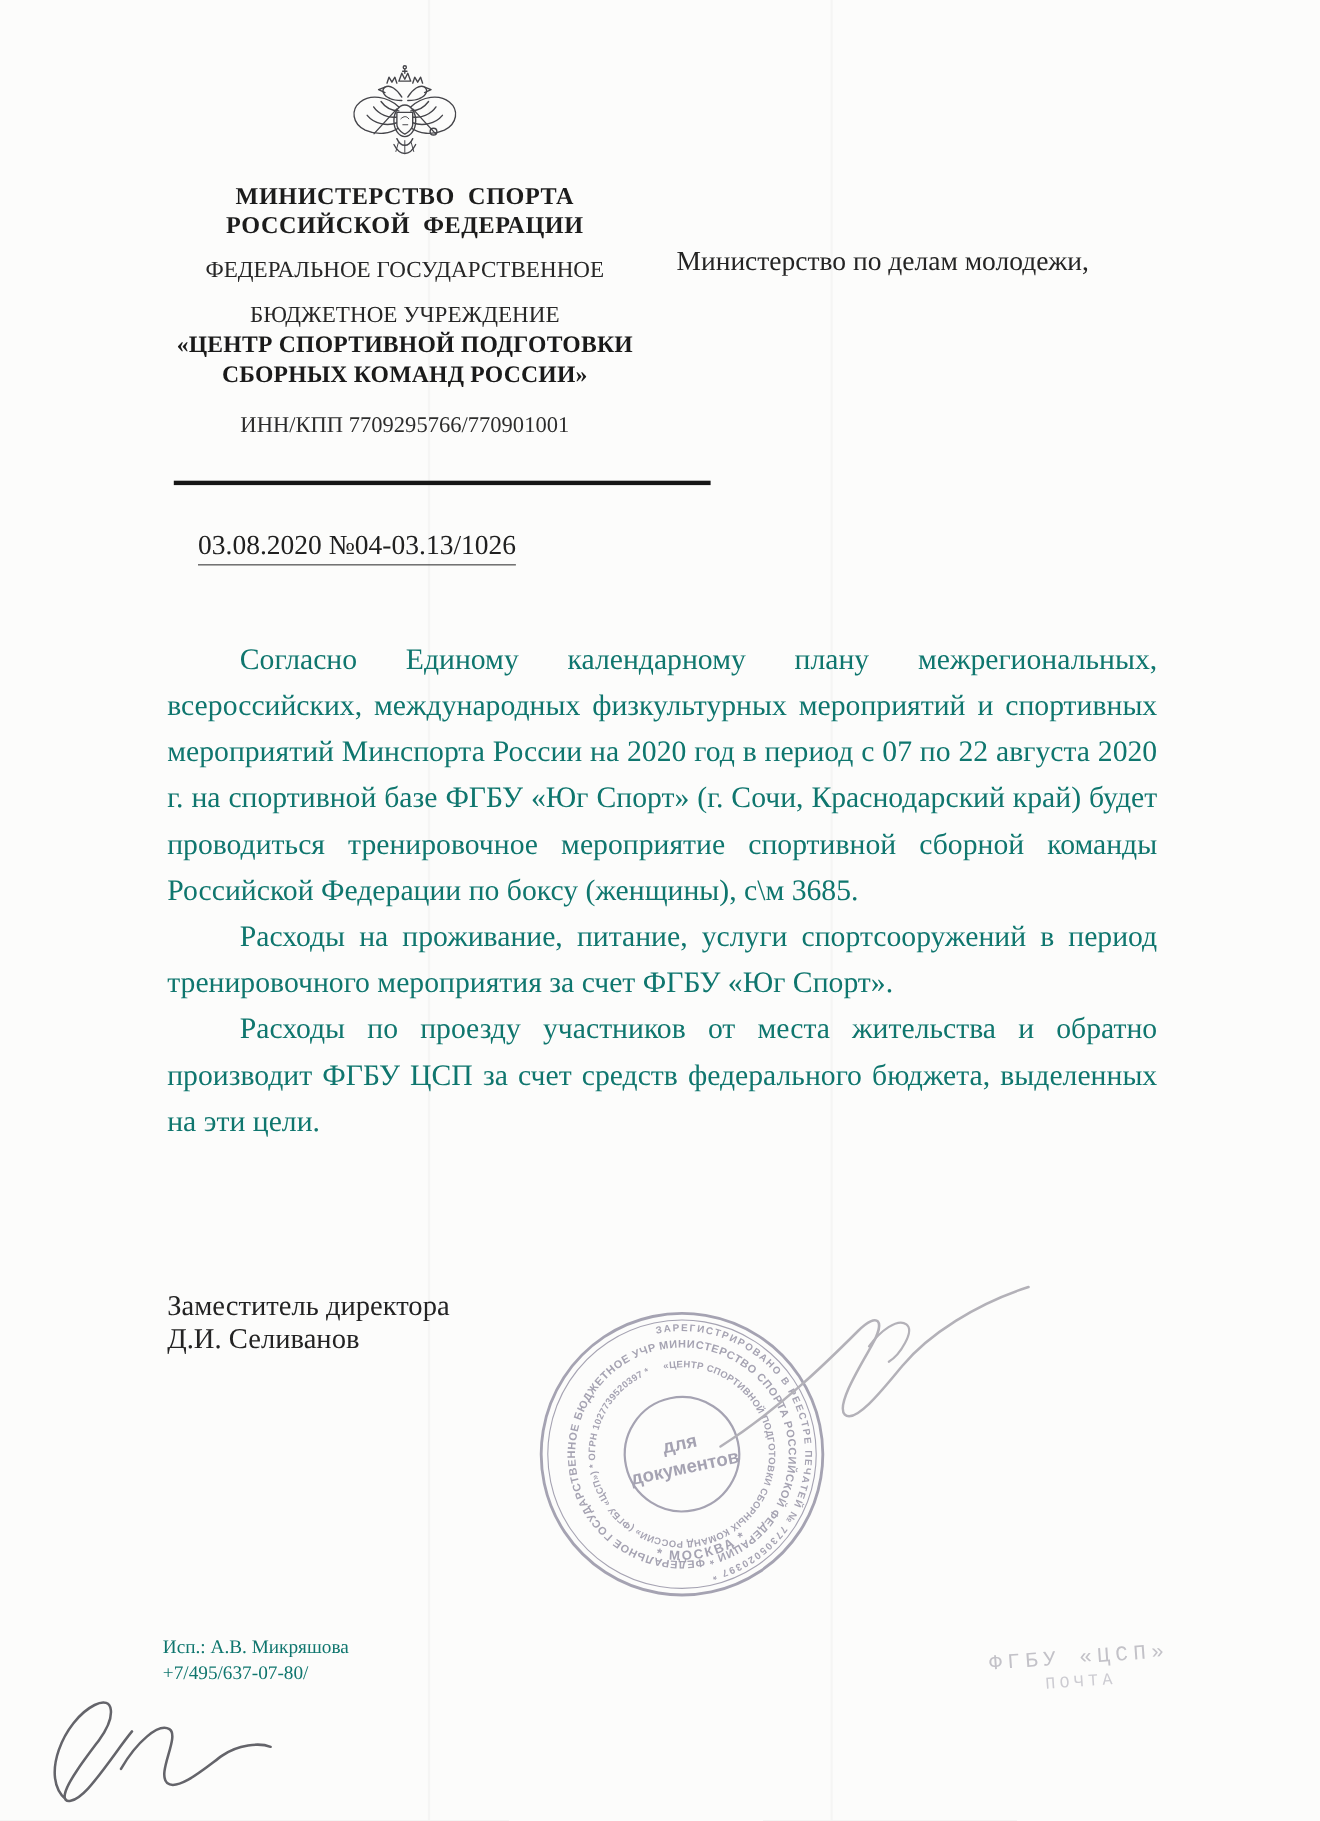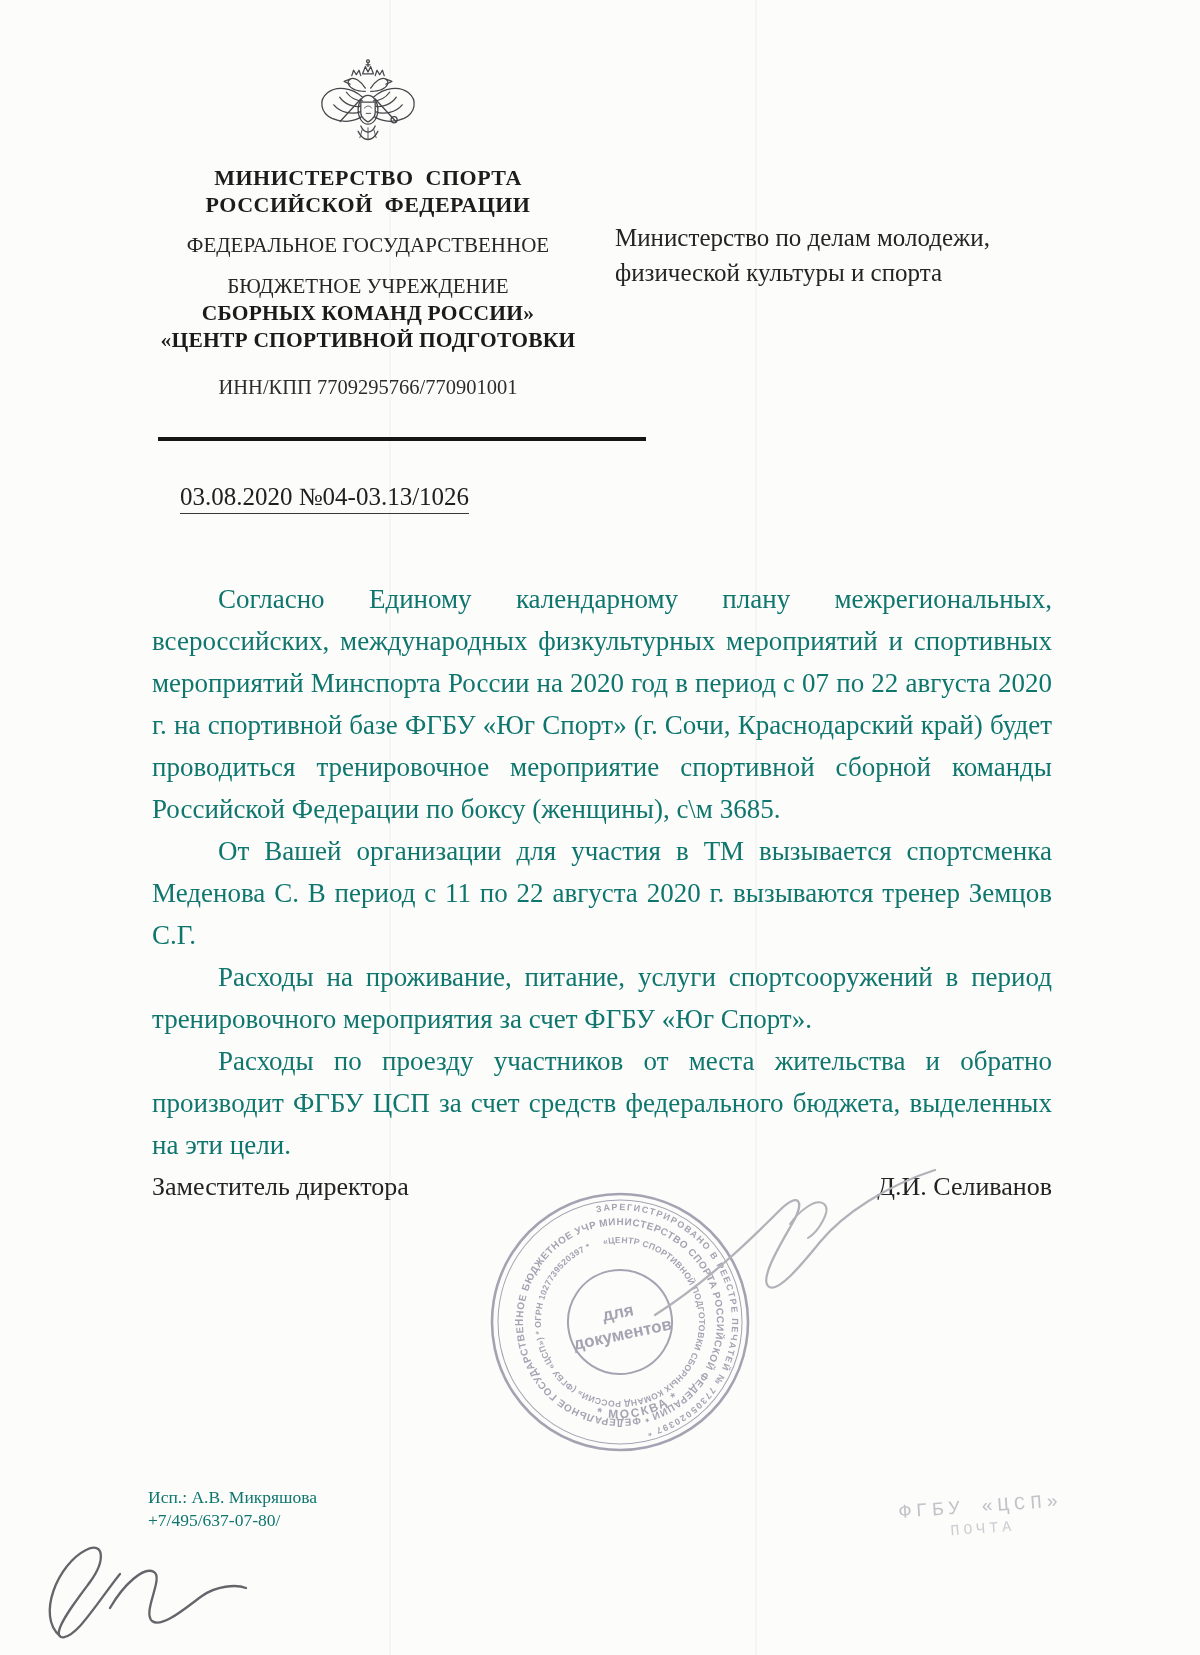--- a/index.html
+++ b/index.html
@@ -22,21 +22,21 @@
     font-size:25px;line-height:35px;color:#242424;}
   
   .ref{position:absolute;left:180px;top:483px;font-size:25px;color:#202020;
     border-bottom:1.5px solid #3a3a3a;padding-bottom:2px;}
   
   .body{position:absolute;left:152px;top:578px;width:900px;
     font-size:27px;line-height:42px;text-align:justify;color:#0f766e;}
   .body p{margin:0;text-indent:66px;}
   
   .signrow{position:absolute;left:152px;top:1172px;width:900px;display:flex;
-    justify-content:space-between;font-size:26px;color:#232323;}
+    justify-content:space-between;font-size:26px;color:#232323;flex-direction:column;}
   
   .stamp{position:absolute;left:450px;top:1150px;}
   .oversig{position:absolute;left:640px;top:1140px;}
   
   .executor{position:absolute;left:148px;top:1486px;font-size:17.5px;line-height:23px;color:#0f766e;font-family:"Liberation Serif",serif;}
   .postal{position:absolute;left:872px;top:1496px;width:220px;text-align:center;
     transform:rotate(-4deg);color:#c3c2c8;font-family:"Liberation Mono", monospace;}
   .postal .l1{font-size:19px;letter-spacing:5px;}
   .postal .l2{font-size:15px;letter-spacing:4px;margin-top:3px;color:#cdccd2;}
   .handsig{position:absolute;left:30px;top:1532px;}
@@ -77,38 +77,36 @@
 
         <path d="M52,77 C56,86 64,86 68,77"></path>
         <path d="M49,83 C55,95 65,95 71,83"></path>
         <path d="M60,79 v12 M53.5,81 l-2.5,9 M66.5,81 l2.5,9" stroke-width="1"></path>
       </g>
     </svg>
     <div class="ministry">МИНИСТЕРСТВО СПОРТА</div>
     <div class="ministry">РОССИЙСКОЙ ФЕДЕРАЦИИ</div>
     <div class="org">ФЕДЕРАЛЬНОЕ ГОСУДАРСТВЕННОЕ</div>
     <div class="org">БЮДЖЕТНОЕ УЧРЕЖДЕНИЕ</div>
+    <div class="orgbold">«ЦЕНТР СПОРТИВНОЙ ПОДГОТОВКИ</div>
     <div class="orgbold">СБОРНЫХ КОМАНД РОССИИ»</div>
-    <div class="orgbold">«ЦЕНТР СПОРТИВНОЙ ПОДГОТОВКИ</div>
     <div class="addr">
       <div>ИНН/КПП 7709295766/770901001</div>
     </div>
   </div>
   <div class="divider"></div>
 
   <div class="recipient">
     <div>Министерство по делам молодежи,</div>
-    <div>физической культуры и спорта</div>
   </div>
 
   <div class="ref">03.08.2020 №04-03.13/1026</div>
 
   <div class="body">
     <p>Согласно Единому календарному плану межрегиональных, всероссийских, международных физкультурных мероприятий и спортивных мероприятий Минспорта России на 2020 год в период с 07 по 22 августа 2020 г.  на спортивной базе ФГБУ «Юг Спорт» (г. Сочи, Краснодарский край) будет проводиться тренировочное мероприятие спортивной сборной команды Российской Федерации по боксу (женщины), с\м 3685.</p>
-    <p>От Вашей организации для участия в ТМ вызывается спортсменка Меденова С. В период с 11 по 22 августа 2020 г. вызываются тренер Земцов С.Г.</p>
     <p>Расходы на проживание, питание, услуги спортсооружений в период тренировочного мероприятия за счет ФГБУ «Юг Спорт».</p>
     <p>Расходы по проезду участников от места жительства и обратно производит ФГБУ ЦСП за счет средств федерального бюджета, выделенных на эти цели.</p>
   </div>
 
   <div class="signrow">
     <span>Заместитель директора</span>
     <span>Д.И. Селиванов</span>
   </div>
 
   <svg class="stamp" width="340" height="340" viewBox="0 0 340 340" aria-hidden="true">

